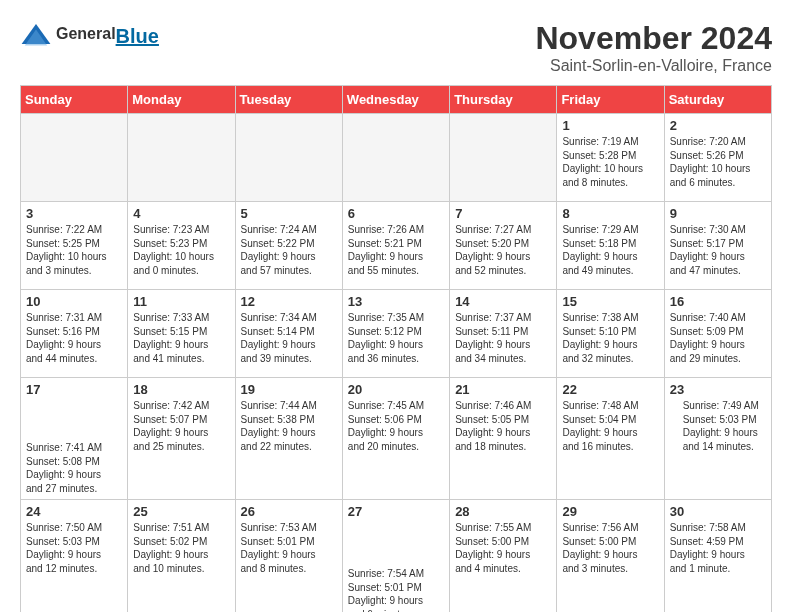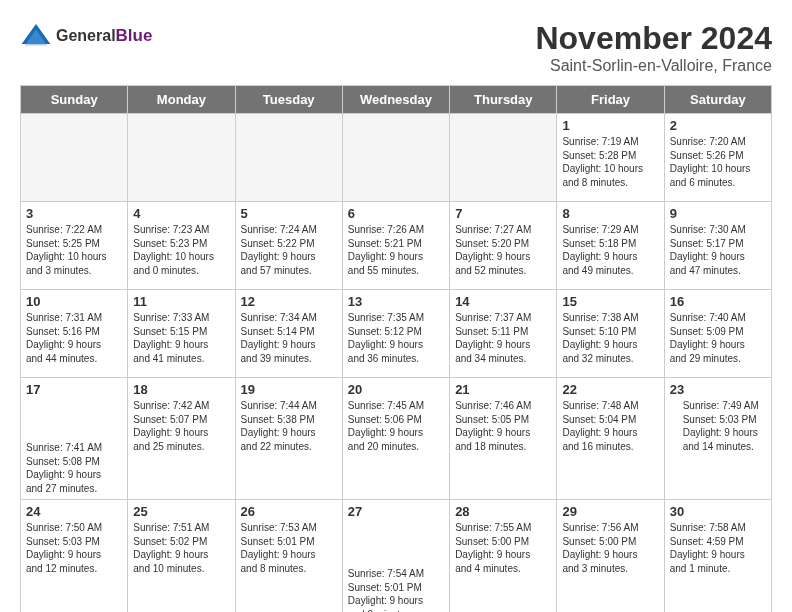--- a/index.html
+++ b/index.html
@@ -25,23 +25,24 @@
       display: flex;
       flex-direction: row;
       line-height: 1.1;
     }
     .logo-general {
       font-size: 16px;
       font-weight: bold;
       color: #333;
     }
     .logo-blue {
-      font-size: 17px;
-      font-weight: bold;
-      color: #701a75;
+      font-size: 20px;
+      font-weight: bold;
+      color: #0369a1;
+      text-decoration: underline;
     }
     .logo-icon {
       width: 32px;
       height: 32px;
     }
     .title-area {
       text-align: right;
     }
     .month-title {
       font-size: 32px;
@@ -51,26 +52,26 @@
     .location-title {
       font-size: 16px;
       color: #555;
     }
     .calendar-table {
       width: 100%;
       border-collapse: collapse;
       table-layout: fixed;
     }
     .calendar-table th {
-      background: #737373;
+      background: #ef4444;
       color: #fff;
       font-size: 13px;
       font-weight: bold;
       padding: 6px 4px;
-      text-align: center;
+      text-align: left;
       border: 1px solid #ccc;
     }
     .calendar-table td {
       border: 1px solid #ccc;
       vertical-align: top;
       padding: 4px 5px;
       height: 88px;
       font-size: 11px;
       color: #333;
       background: #fff;

